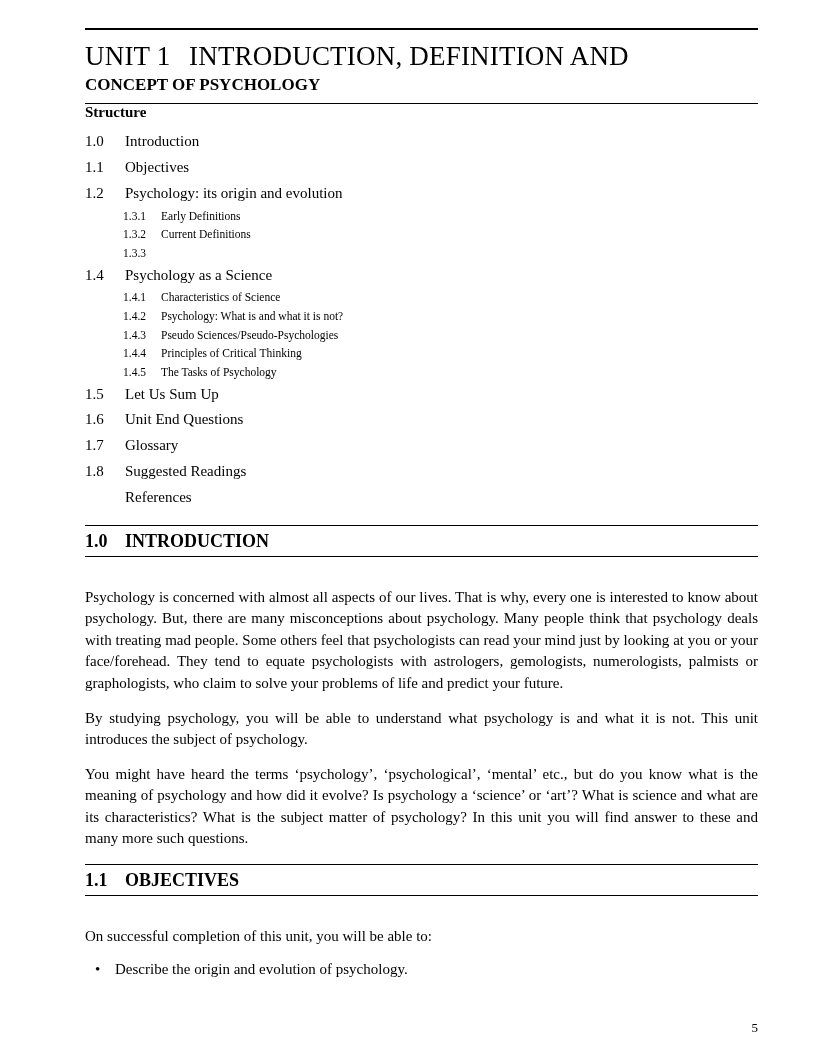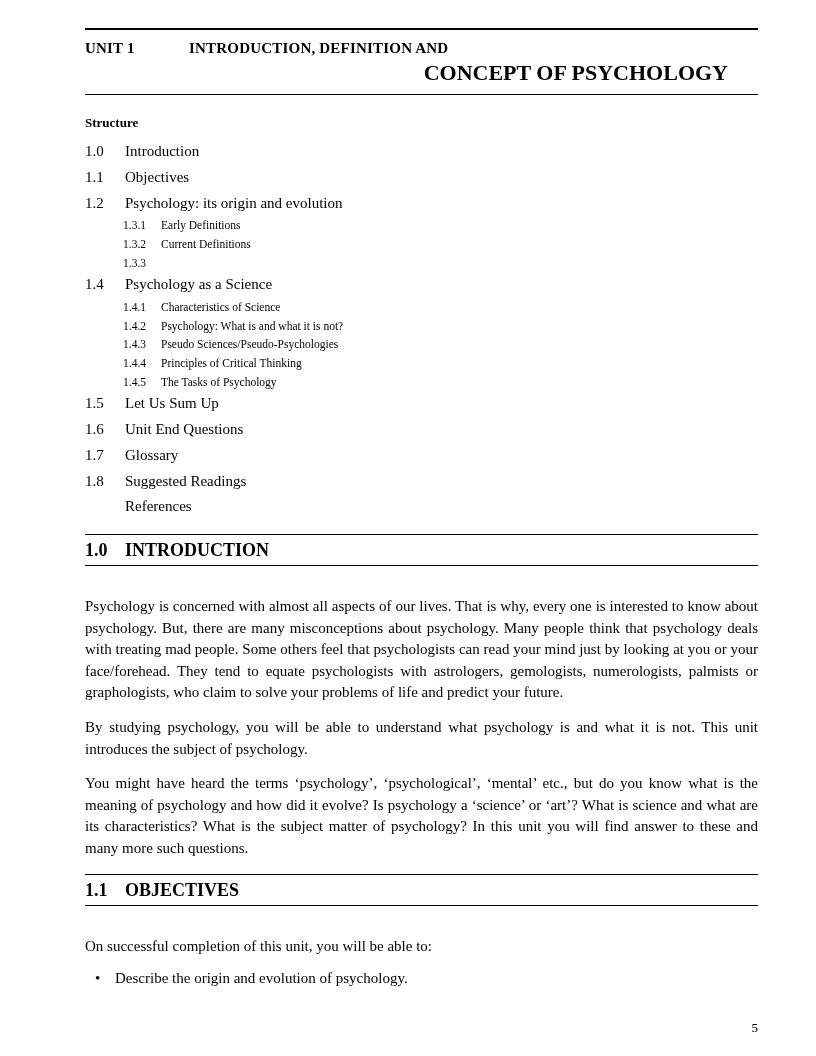--- a/index.html
+++ b/index.html
@@ -30,41 +30,41 @@
     border: 0;
     border-top: 1px solid #000;
     margin: 0;
   }
   .unit-head {
     margin-top: 2px;
     margin-bottom: 2px;
     padding: 6px 0 4px 0;
   }
   .unit-title-line1 {
-    font-size: 15px;
-    font-weight: bold;
+    font-size: 27px;
+    font-weight: normal;
     letter-spacing: 0.2px;
     line-height: 1.35;
     white-space: nowrap;
   }
   .unit-no {
     display: inline-block;
     min-width: 104px;
   }
   .unit-title-line2 {
-    font-size: 22px;
+    font-size: 17px;
     font-weight: bold;
     line-height: 1.35;
-    text-align: right;
+    text-align: left;
     padding-right: 30px;
   }
   .structure-label {
-    font-size: 13px;
+    font-size: 15px;
     font-weight: bold;
-    margin-top: 20px;
+    margin-top: 0;
     margin-bottom: 8px;
   }
   .toc {
     margin: 0;
     padding: 0;
   }
   .toc-row {
     display: flex;
     align-items: baseline;
     font-size: 15px;

